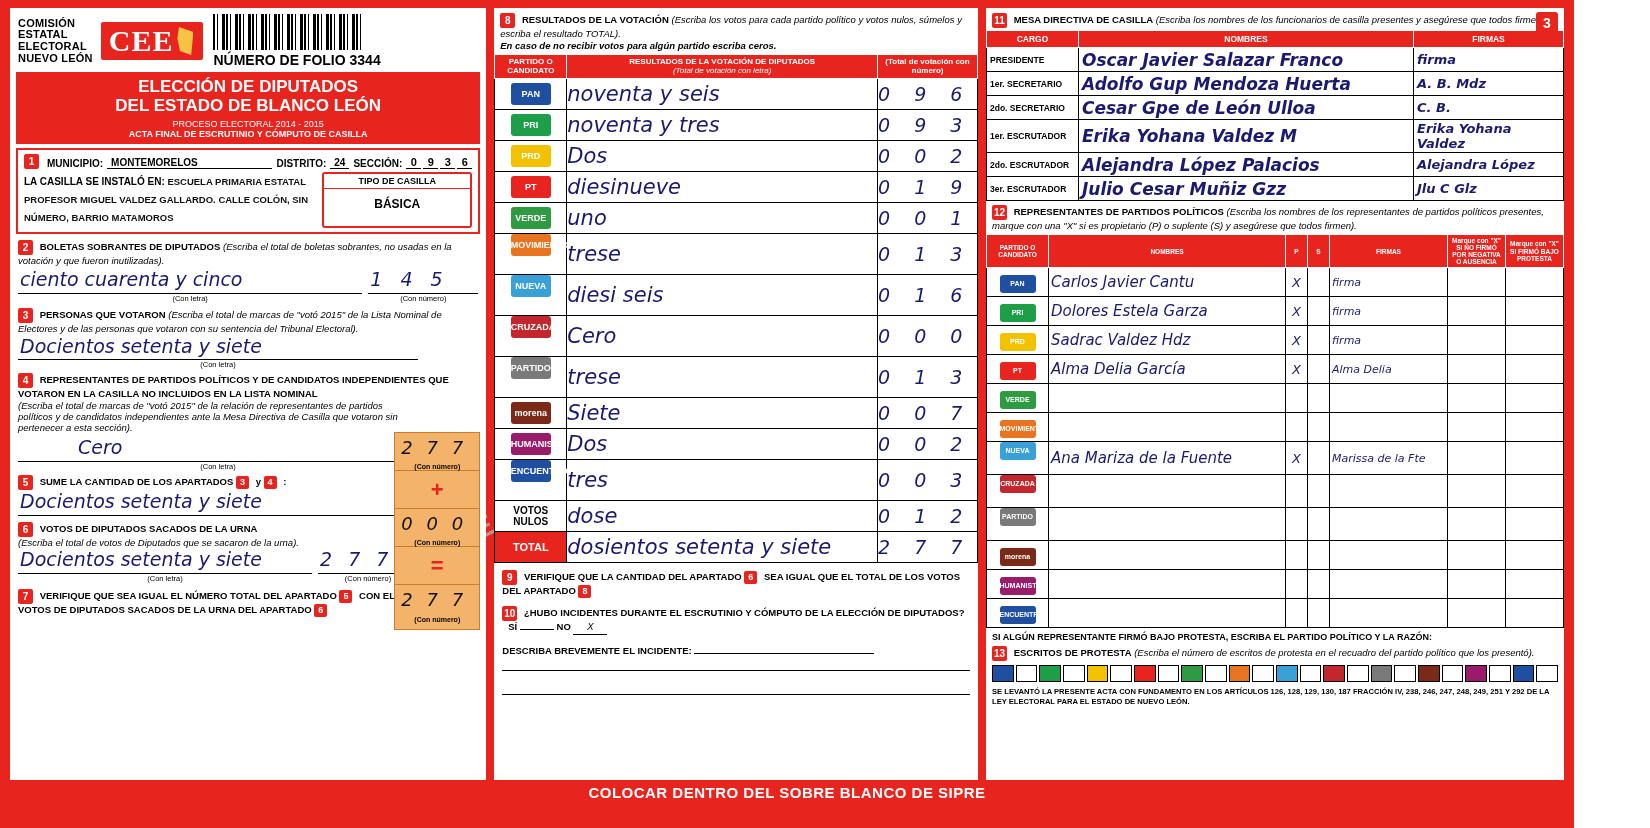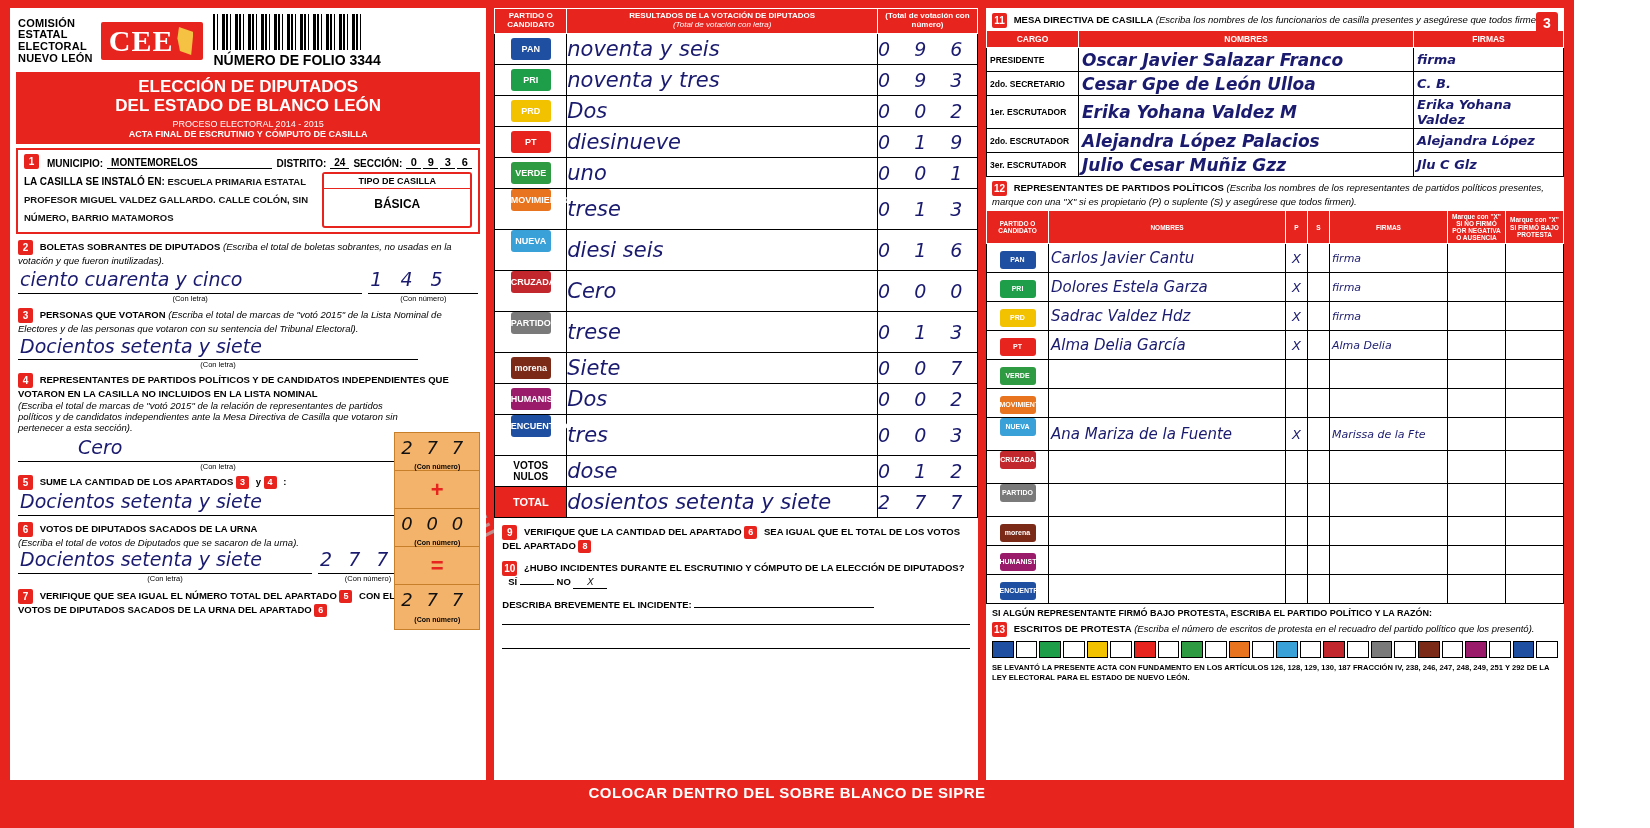--- a/index.html
+++ b/index.html
@@ -310,20 +310,26 @@
         <div class="ocell">
           <span class="hand hand-dark">2 7 7</span>
           <span class="cap">(Con número)</span>
         </div>
       </div>
 
     </div>
 
     <div class="col col-mid">
 
+      <div class="m-head">
+        <span class="num-badge">8</span>
+        <b>RESULTADOS DE LA VOTACIÓN</b>
+        <span class="it">(Escriba los votos para cada partido político y votos nulos, súmelos y escriba el resultado TOTAL).</span>
+        <div style="font-weight:bold; font-style:italic;">En caso de no recibir votos para algún partido escriba ceros.</div>
+      </div>
 
       <table class="vtable">
         <thead>
           <tr>
             <th class="party-cell">PARTIDO O CANDIDATO</th>
             <th>
               <span>RESULTADOS DE LA VOTACIÓN DE DIPUTADOS</span><br>
               <span style="font-weight:normal;font-style:italic">(Total de votación con letra)</span>
             </th>
             <th class="num-cell">(Total de votación con número)</th>
@@ -444,20 +450,25 @@
             <th style="width:92px">CARGO</th>
             <th>NOMBRES</th>
             <th style="width:150px">FIRMAS</th>
           </tr>
         </thead>
         <tbody id="mesa-body">
             <tr>
               <td>PRESIDENTE</td>
               <td class="nm hand">Oscar Javier Salazar Franco</td>
               <td class="hand" style="font-size:13px">firma</td>
+            </tr>
+            <tr>
+              <td>1er. SECRETARIO</td>
+              <td class="nm hand">Adolfo Gup Mendoza Huerta</td>
+              <td class="hand" style="font-size:13px">A. B. Mdz</td>
             </tr>
             <tr>
               <td>2do. SECRETARIO</td>
               <td class="nm hand">Cesar Gpe de León Ulloa</td>
               <td class="hand" style="font-size:13px">C. B.</td>
             </tr>
             <tr>
               <td>1er. ESCRUTADOR</td>
               <td class="nm hand">Erika Yohana Valdez M</td>
               <td class="hand" style="font-size:13px">Erika Yohana Valdez</td>

